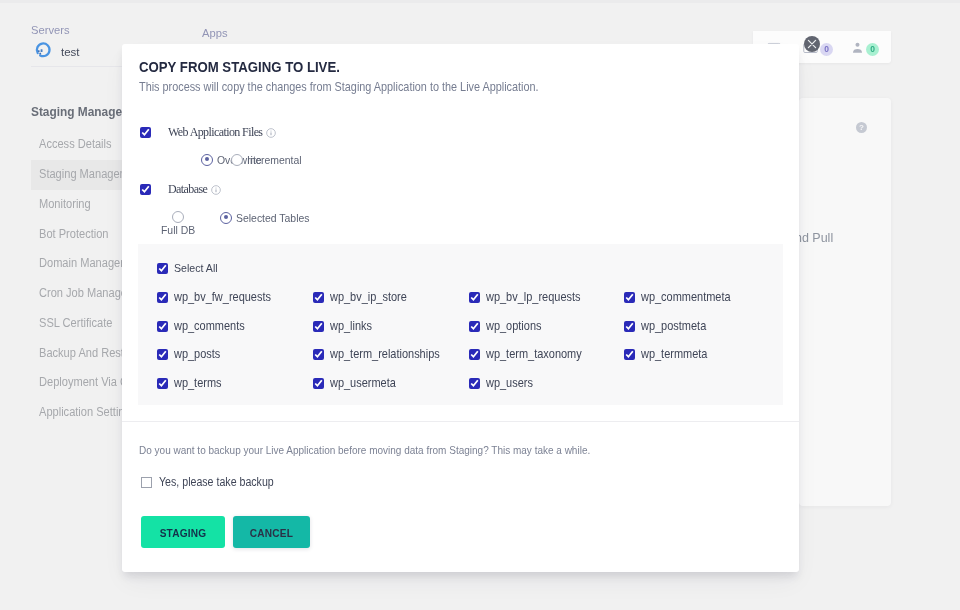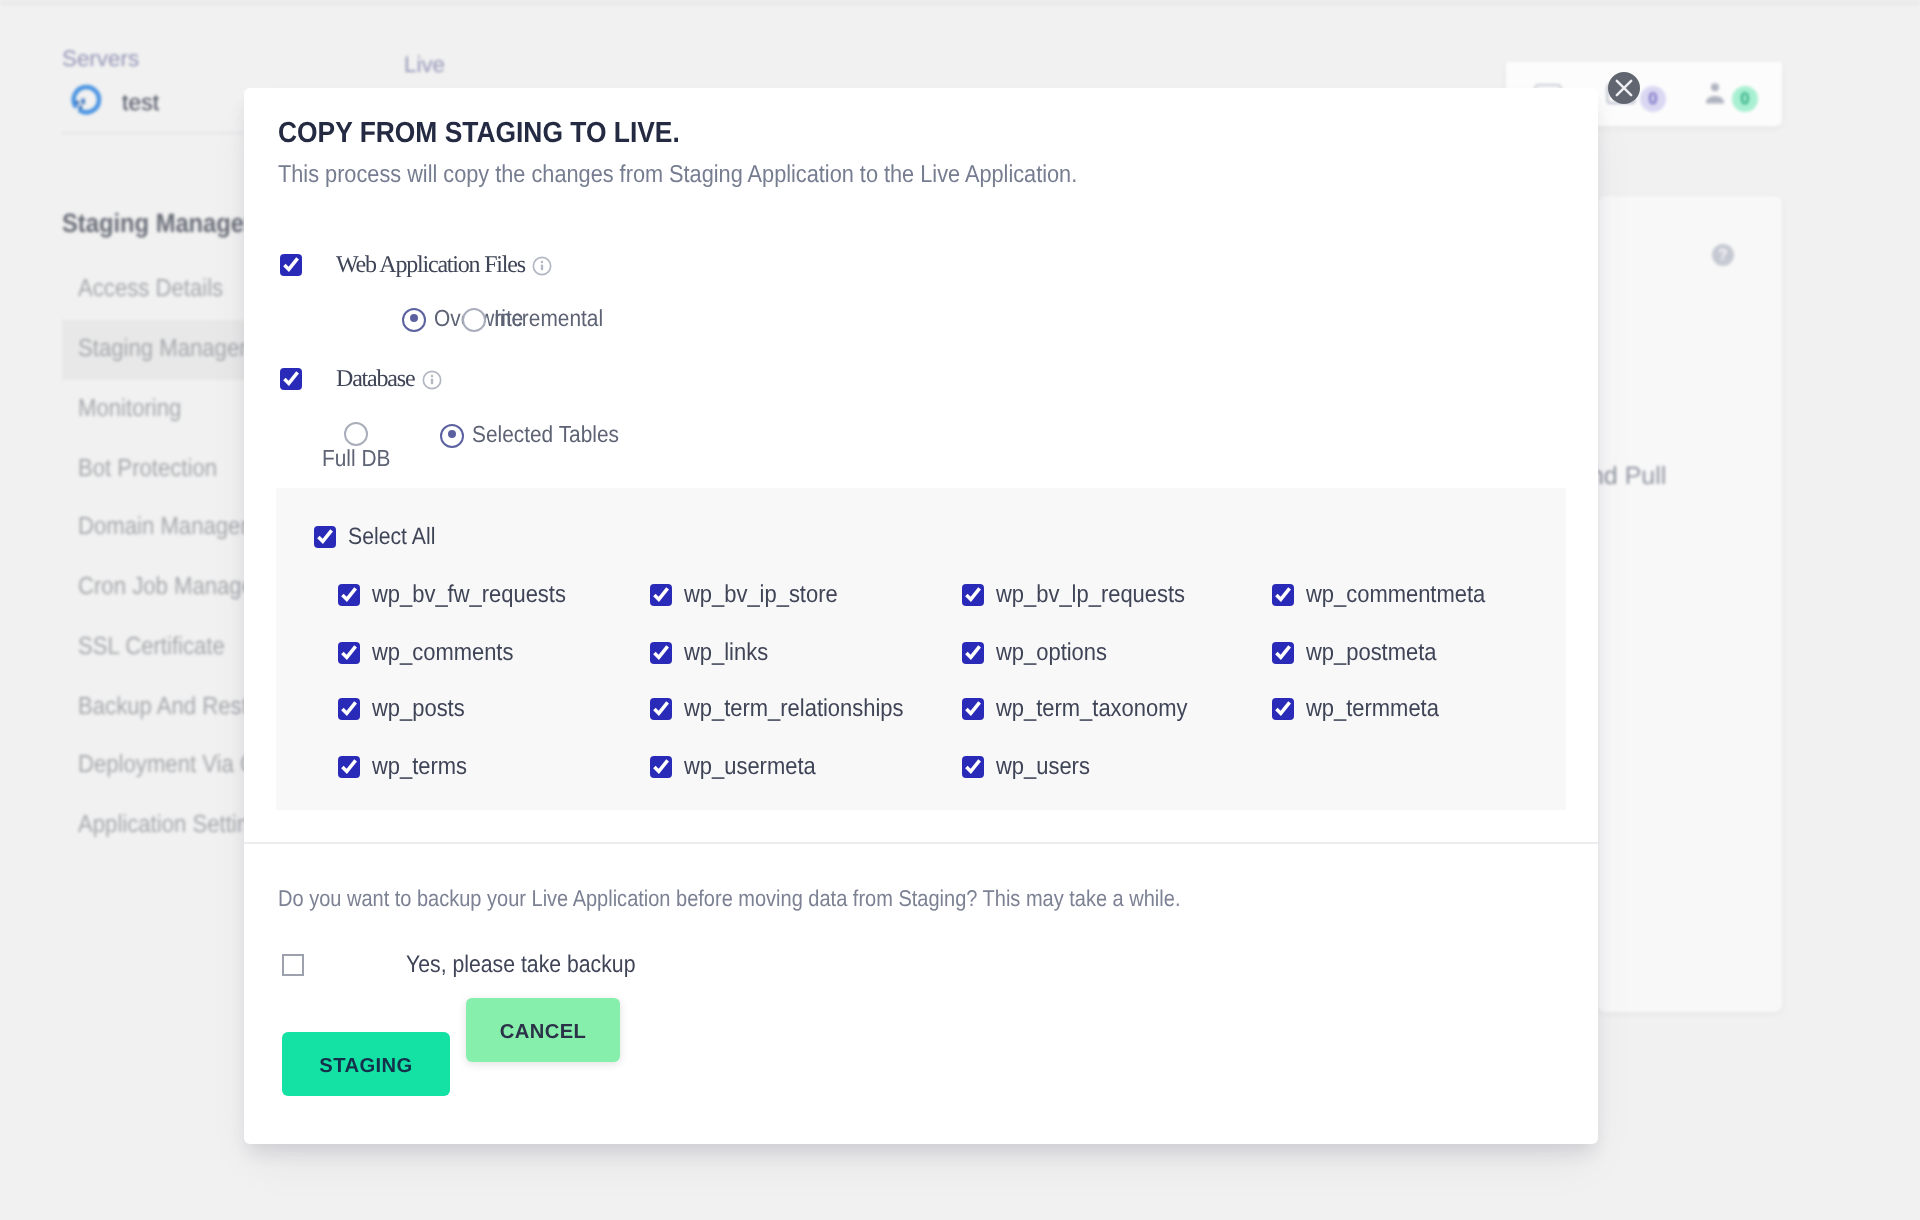--- a/index.html
+++ b/index.html
@@ -61,42 +61,42 @@
   .opt-label { font-size:12px; letter-spacing:-0.6px; color:#3f4557; margin-left:17px;font-family:Liberation Serif, serif; }
   .inf { margin-left:4px; width:10px; height:10px; display:inline-flex; align-items:center;}
 
   .radiorow { position:absolute; display:flex; align-items:center; }
   .radiorow .rl { font-size:11.6px; color:#5d6374; margin-left:4px; transform:scaleX(0.9); transform-origin:left center; }
 
   
   .tpanel { position:absolute; left:16px; top:200px; width:645px; height:161px; background:#f8f8f9; }
   .selall { position:absolute; left:35px; top:217px; display:flex; align-items:center; }
   .selall .sl { font-size:11.8px; color:#3f4557; margin-left:6px; transform:scaleX(0.9); transform-origin:left center; }
-  .tcell { position:absolute; display:flex; align-items:center;margin-left:12px; }
+  .tcell { position:absolute; display:flex; align-items:center; }
   .tcell .tl { font-size:12.2px; color:#3f4557; margin-left:6px; white-space:nowrap; transform:scaleX(0.9); transform-origin:left center;}
 
   .divider { position:absolute; left:0; top:377px; width:677px; height:1px; background:#ededf0; }
   .bq { position:absolute; left:17px; top:400px; font-size:11.4px; color:#7c8294; transform:scaleX(0.878); transform-origin:left top; }
-  .bcb { position:absolute; left:19px; top:431px; display:flex; align-items:center;gap:44px; }
+  .bcb { position:absolute; left:19px; top:431px; display:flex; align-items:center; }
   .bcb .bl { font-size:12px; color:#3f4557; margin-left:7px; transform:scaleX(0.885); transform-origin:left center; }
 
   .btn { position:absolute; height:32px; border-radius:3px; display:flex; align-items:center; justify-content:center;
          font-size:10.1px; font-weight:700; letter-spacing:.2px; padding-top:2px; }
   .btn-proceed { left:19px; top:472px; width:84px; background:#14e2a5; color:#14304a; }
-  .btn-cancel { left:111px; top:455px; width:77px; background:#86efac; color:#2b3147;
+  .btn-cancel { left:111px; top:472px; width:77px; background:#14b8a6; color:#2b3147;
                 box-shadow:0 1px 4px rgba(40,40,70,.14); }
 </style>
 </head>
 <body>
 
 <div class="page">
   <div class="bg">
     <div class="topbar"></div>
     <div class="crumb-servers">Servers</div>
-    <div class="crumb-apps">Live</div>
+    <div class="crumb-apps">Apps</div>
     <div class="server-row">
       <span><svg width="19" height="19" viewBox="0 0 30 30">
             <path d="M7.4 20.5 A10 10 0 1 1 11.3 24.3" fill="none" stroke="#4a94e2" stroke-width="3.6" stroke-linecap="round"></path>
             <rect x="7.6" y="16.3" width="2.8" height="2.8" rx="0.5" fill="#3d6fb6"></rect>
             <rect x="12.0" y="14.6" width="3.0" height="4.5" rx="0.5" fill="#4a80c4"></rect>
             <rect x="10.0" y="20.2" width="2.8" height="2.8" rx="0.5" fill="#3d6fb6"></rect>
           </svg></span>
       <span class="server-name">test</span>
     </div>
     <div class="hr-top"></div>

